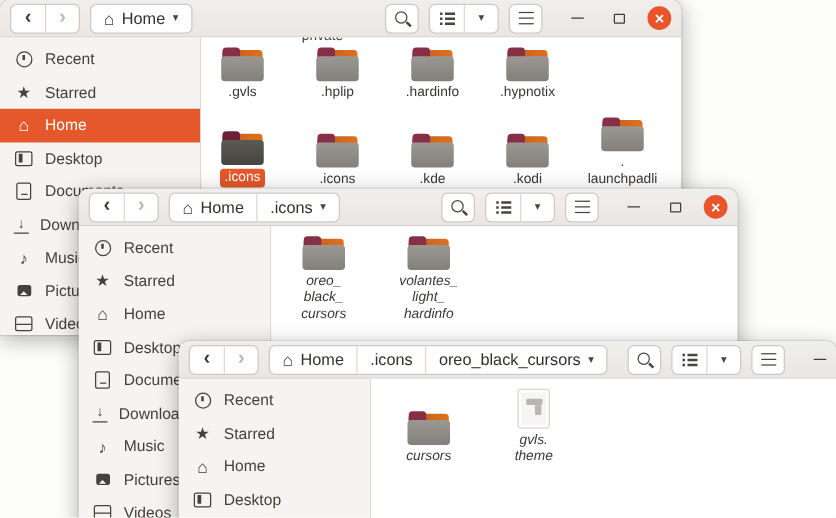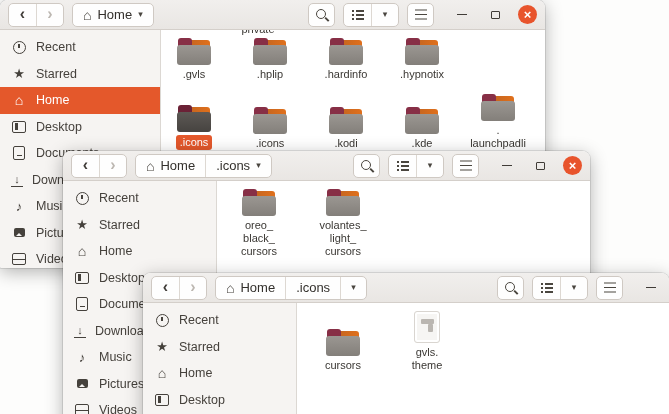--- a/index.html
+++ b/index.html
@@ -111,21 +111,21 @@
         width:12px; height:1.4px; background:currentColor; }
 
   
   .content { flex:1; position:relative; background:#fff; overflow:hidden; padding-top:8px; }
   .filerow { display:flex; align-items:flex-end; }
   #w1 .filerow { margin-left:-5px; }
   #w3 .filerow { margin-left:4px; }
   #w1 .filerow.r2 { margin-top:13px; }
   .cell { display:flex; flex-direction:column; align-items:center; gap:3px; }
   #w1 .cell { width:76px; }
-  #w2 .cell, #w3 .cell { width:84px; }
+  #w2 .cell, #w3 .cell { width:84px;font-style:italic; }
   .iconbox { height:32px; display:flex; align-items:flex-end; justify-content:center; }
   .flabel { font-size:11px; line-height:1.18; color:#3a3733;
         text-align:center; white-space:pre-line; }
   .flabel.sel { background: var(--accent, #e4582b); color:#fff;
         border-radius:3px; padding:1px 4px; }
   .clipped { position:absolute; top:-7px; left:97px; transform:translateX(-50%);
         font-size:11px; color:#3a3733; }
 
   
   .folder { position:relative; width:34px; height:27px; flex:none; }
@@ -273,27 +273,27 @@
         <div class="cell">
             <div class="folder">
               <i class="tab"></i>
             </div>
             <div class="flabel">.icons</div>
           </div>
         <div class="cell">
             <div class="folder">
               <i class="tab"></i>
             </div>
+            <div class="flabel">.kde</div>
+          </div>
+        <div class="cell">
+            <div class="folder">
+              <i class="tab"></i>
+            </div>
             <div class="flabel">.kodi</div>
-          </div>
-        <div class="cell">
-            <div class="folder">
-              <i class="tab"></i>
-            </div>
-            <div class="flabel">.kde</div>
           </div>
         <div class="cell">
             <div class="folder">
               <i class="tab"></i>
             </div>
             <div class="flabel">.
 launchpadli</div>
           </div>
       </div>
     </div>
@@ -395,21 +395,21 @@
             <div class="flabel">oreo_
 black_
 cursors</div>
           </div>
         <div class="cell">
             <div class="folder">
               <i class="tab"></i>
             </div>
             <div class="flabel">volantes_
 light_
-cursors</div>
+hardinfo</div>
           </div>
       </div>
     </div>
   </div>
 </div>
 
 <div class="window" id="w3">
   <div class="headerbar">
     <div class="pill">
       <div class="seg nav-seg">
@@ -421,20 +421,21 @@
     </div>
     <div class="pill">
       <div class="seg crumb">
         <span class="homeglyph">⌂</span>
         <span>Home</span>
       </div>
       <div class="seg crumb">
         <span>.icons</span>
       </div>
       <div class="seg crumb">
+        <span>oreo_black_cursors</span>
         <span class="dd">▾</span>
       </div>
     </div>
     <div class="spacer"></div>
     <div class="pill sq seg">
         <span class="ic i-search"></span>
       </div>
     <div class="pill">
       <div class="seg sq">
           <span class="ic i-listview"></span>

